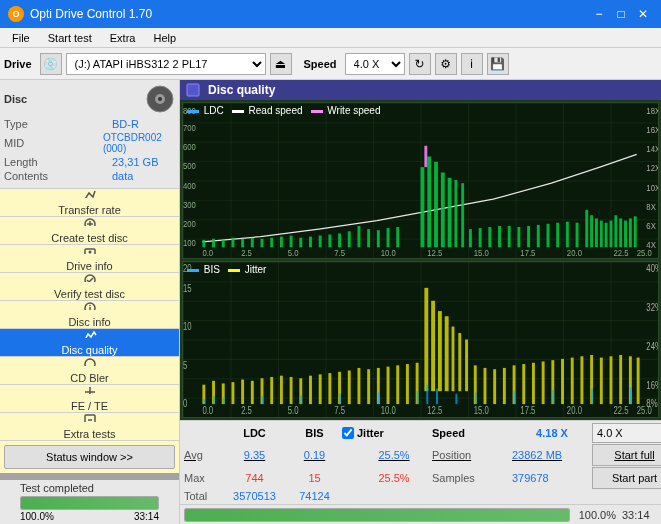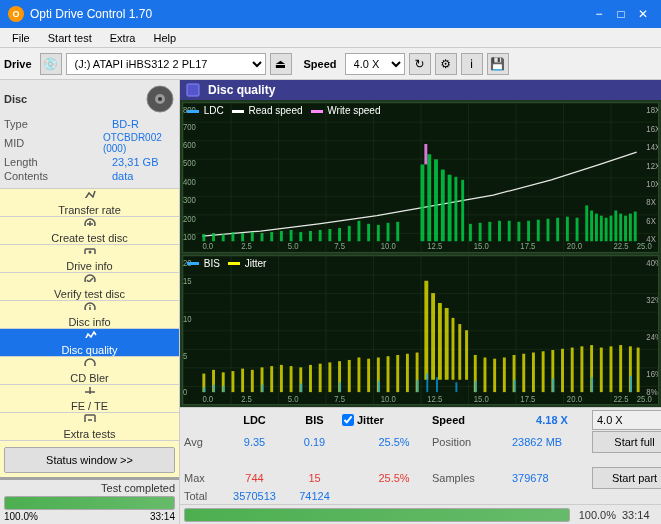--- a/index.html
+++ b/index.html
@@ -375,21 +375,21 @@
         <svg width="14" height="14">
             <rect x="2" y="2" width="10" height="10" fill="none" stroke="#555" stroke-width="1.5" rx="1"></rect>
             <line x1="5" y1="7" x2="9" y2="7" stroke="#555" stroke-width="1.5"></line>
           </svg>
         <span>Extra tests</span>
       </div>
     </div>
 
     <button class="status-btn">Status window &gt;&gt;</button>
 
-    <div style="padding: 2px 4px; background:#e8e8e8; border-top:3px solid #a3a3a3;text-align:right;">
+    <div style="padding: 2px 20px; background:#e8e8e8; border-top:7px solid #a3a3a3;">
       <div style="font-size:11px; color:#333; margin-bottom:2px;">Test completed</div>
       <div class="progress-bar-bg">
         <div class="progress-bar-fill" style="width:100%;"></div>
       </div>
       <div style="display:flex; justify-content:space-between; margin-top:1px;">
         <span style="font-size:10px;">100.0%</span>
         <span style="font-size:10px;">33:14</span>
       </div>
     </div>
 
@@ -665,21 +665,21 @@
           <input type="checkbox" checked="" style="width: 12px; height: 12px;">
           <span style="font-weight:bold;">Jitter</span>
         </div>
         <span style="text-align:left; font-weight:bold;">Speed</span>
         <span style="text-align:center; color:#1a73e8; font-weight:bold;">4.18 X</span>
         <select style="height:20px; font-size:11px; border:1px solid #aaa;">
           <option>4.0 X</option>
         </select>
       </div>
 
-      <div style="display:grid; grid-template-columns:38px 65px 55px 90px 80px 80px 85px; align-items:center; margin-bottom:14px;">
+      <div style="display:grid; grid-template-columns:38px 65px 55px 90px 80px 80px 85px; align-items:center; margin-bottom:1px;text-decoration:underline;">
         <span style="color:#555;">Avg</span>
         <span style="text-align:center; color:#1a73e8;">9.35</span>
         <span style="text-align:center; color:#1a73e8;">0.19</span>
         <span style="text-align:center; color:#1a73e8; padding-left:14px;">25.5%</span>
         <span style="color:#555;">Position</span>
         <span style="color:#1a73e8;">23862 MB</span>
         <button class="btn-full">Start full</button>
       </div>
 
       <div style="display:grid; grid-template-columns:38px 65px 55px 90px 80px 80px 85px; align-items:center; margin-bottom:1px;">

